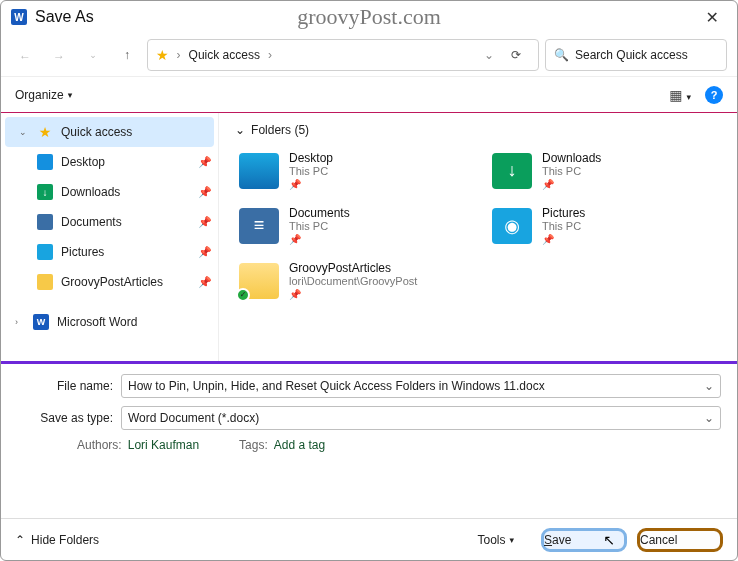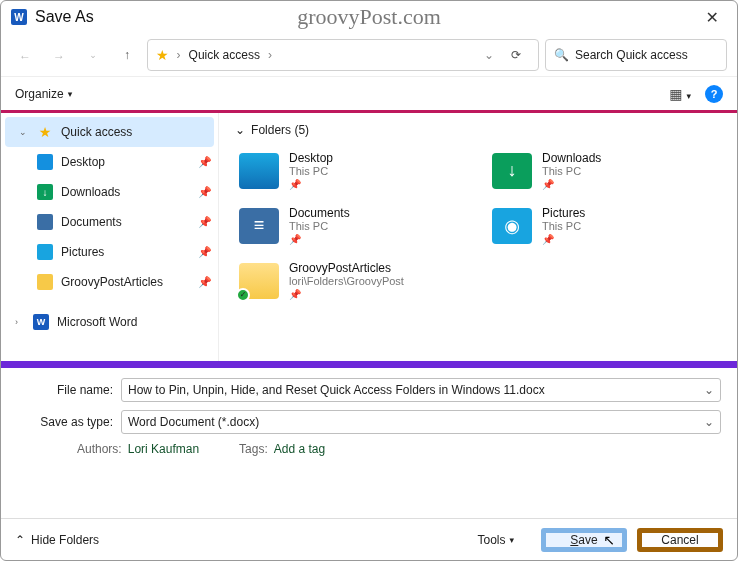--- a/index.html
+++ b/index.html
@@ -10,21 +10,21 @@
 .titlebar .close{margin-left:auto;font-size:16px;color:#333;padding:4px 8px;cursor:pointer}
 .watermark{position:absolute;top:3px;left:50%;transform:translateX(-50%);font-family:Georgia,serif;font-size:22px;color:#7a7a7a;pointer-events:none}
 .navrow{display:flex;align-items:center;height:44px;padding:0 10px;gap:6px;border-bottom:1px solid #eee}
 .navbtn{width:28px;height:28px;display:flex;align-items:center;justify-content:center;color:#555;border-radius:4px}
 .navbtn.dis{color:#bbb}
 .addr{flex:1;display:flex;align-items:center;height:32px;border:1px solid #d0d0d0;border-radius:4px;padding:0 8px;gap:8px}
 .addr .star{color:#f5b301;font-size:14px}
 .addr .sep{color:#888}
 .refresh{width:28px;text-align:center;color:#555}
 .searchbox{width:182px;height:32px;border:1px solid #d0d0d0;border-radius:4px;display:flex;align-items:center;padding:0 8px;color:#888;gap:6px}
-.toolbar{display:flex;align-items:center;height:36px;padding:0 14px;border-bottom:3px solid #be185d}
+.toolbar{display:flex;align-items:center;height:36px;padding:0 14px;border-bottom:1px solid #be185d}
 .org{color:#0a63c9;display:flex;align-items:center;gap:4px}
 .toolbar .right{margin-left:auto;display:flex;align-items:center;gap:14px}
 .viewbtn{color:#444;font-size:14px}
 .help{width:18px;height:18px;border-radius:50%;background:#0a84ff;color:#fff;display:flex;align-items:center;justify-content:center;font-size:11px;font-weight:bold}
 .main{display:flex;height:248px}
 .side{width:218px;border-right:1px solid #eee;overflow:hidden;padding-top:4px}
 .sideitem{display:flex;align-items:center;height:30px;padding:0 6px 0 14px;gap:8px}
 .sideitem.sel{background:#d6ebff;border-radius:4px;margin:0 4px}
 .sideitem .chev{width:10px;color:#666;font-size:9px}
 .sideitem .pin{margin-left:auto;color:#888;font-size:11px}
@@ -44,35 +44,35 @@
 .bigic{width:40px;height:36px;border-radius:4px;display:flex;align-items:center;justify-content:center;font-size:18px;color:#fff;position:relative}
 .bigic.desk{background:linear-gradient(#1ba8e0,#0f6eb5)}
 .bigic.dl{background:#0a9e5c}
 .bigic.doc{background:#3a6ea5}
 .bigic.pic{background:#18a4e0}
 .bigic.fold{background:linear-gradient(#ffe08a,#f7c948)}
 .bigic .badge{position:absolute;bottom:-3px;left:-3px;width:14px;height:14px;border-radius:50%;background:#22a83f;border:2px solid #fff;font-size:8px;display:flex;align-items:center;justify-content:center}
 .tinfo .tname{font-size:12px;color:#111}
 .tinfo .tsub{font-size:11px;color:#777}
 .tinfo .tpin{font-size:10px;color:#999;margin-top:2px}
-.bottom{border-top:7px solid #6d28d9;padding:10px 16px 6px}
+.bottom{border-top:3px solid #6d28d9;padding:10px 16px 6px}
 .frow{display:flex;align-items:center;margin-bottom:8px;gap:8px}
 .flabel{width:96px;text-align:right;font-size:12px;color:#333}
 .finput{flex:1;height:24px;border:1px solid #bfbfbf;border-radius:3px;padding:0 6px;font-size:12px;display:flex;align-items:center;justify-content:space-between}
 .finput .dd{color:#666}
 .meta{display:flex;gap:40px;padding-left:60px;margin:6px 0 10px}
 .meta .k{color:#666;margin-right:6px}
 .meta .v{color:#14532d}
 .thumb{display:flex;align-items:center;gap:6px;padding-left:118px;color:#0a63c9}
 .thumb .cb{width:13px;height:13px;border:1px solid #888;border-radius:2px}
 .footer{position:absolute;bottom:0;left:0;right:0;height:42px;border-top:1px solid #ddd;display:flex;align-items:center;padding:0 14px;gap:10px}
 .hidefold{display:flex;align-items:center;gap:6px;color:#333}
 .footer .sp{flex:1}
 .tools{color:#333;display:flex;align-items:center;gap:4px;margin-right:17px}
-.btn{height:24px;min-width:86px;border:5px solid #a16207;border-radius:3px;background:#fdfdfd;display:flex;align-items:center;justify-content:center;font-size:12px}
+.btn{height:24px;min-width:86px;border:3px solid #a16207;border-radius:9px;background:#fdfdfd;display:flex;align-items:center;justify-content:flex-start;font-size:12px}
 .btn.primary{background:#eaf3ff;border-color:#7fb3e6}
 .btn u{text-decoration:underline}
 .cursor{position:absolute;bottom:12px;right:122px;font-size:14px;color:#000;pointer-events:none}
 </style>
 </head>
 <body>
 
 <div class="watermark">groovyPost.com</div>
 
 <div class="titlebar">
@@ -188,21 +188,21 @@
             <div class="tsub">This PC</div>
             <div class="tpin">📌</div>
           </div>
       </div>
       <div class="tile">
         <div class="bigic fold">
             <div class="badge">✓</div>
           </div>
         <div class="tinfo">
             <div class="tname">GroovyPostArticles</div>
-            <div class="tsub">lori\Folders\GroovyPost</div>
+            <div class="tsub">lori\Document\GroovyPost</div>
             <div class="tpin">📌</div>
           </div>
       </div>
     </div>
   </div>
 </div>
 
 <div class="bottom">
   <div class="frow">
     <div class="flabel"><span>File name:</span></div>

